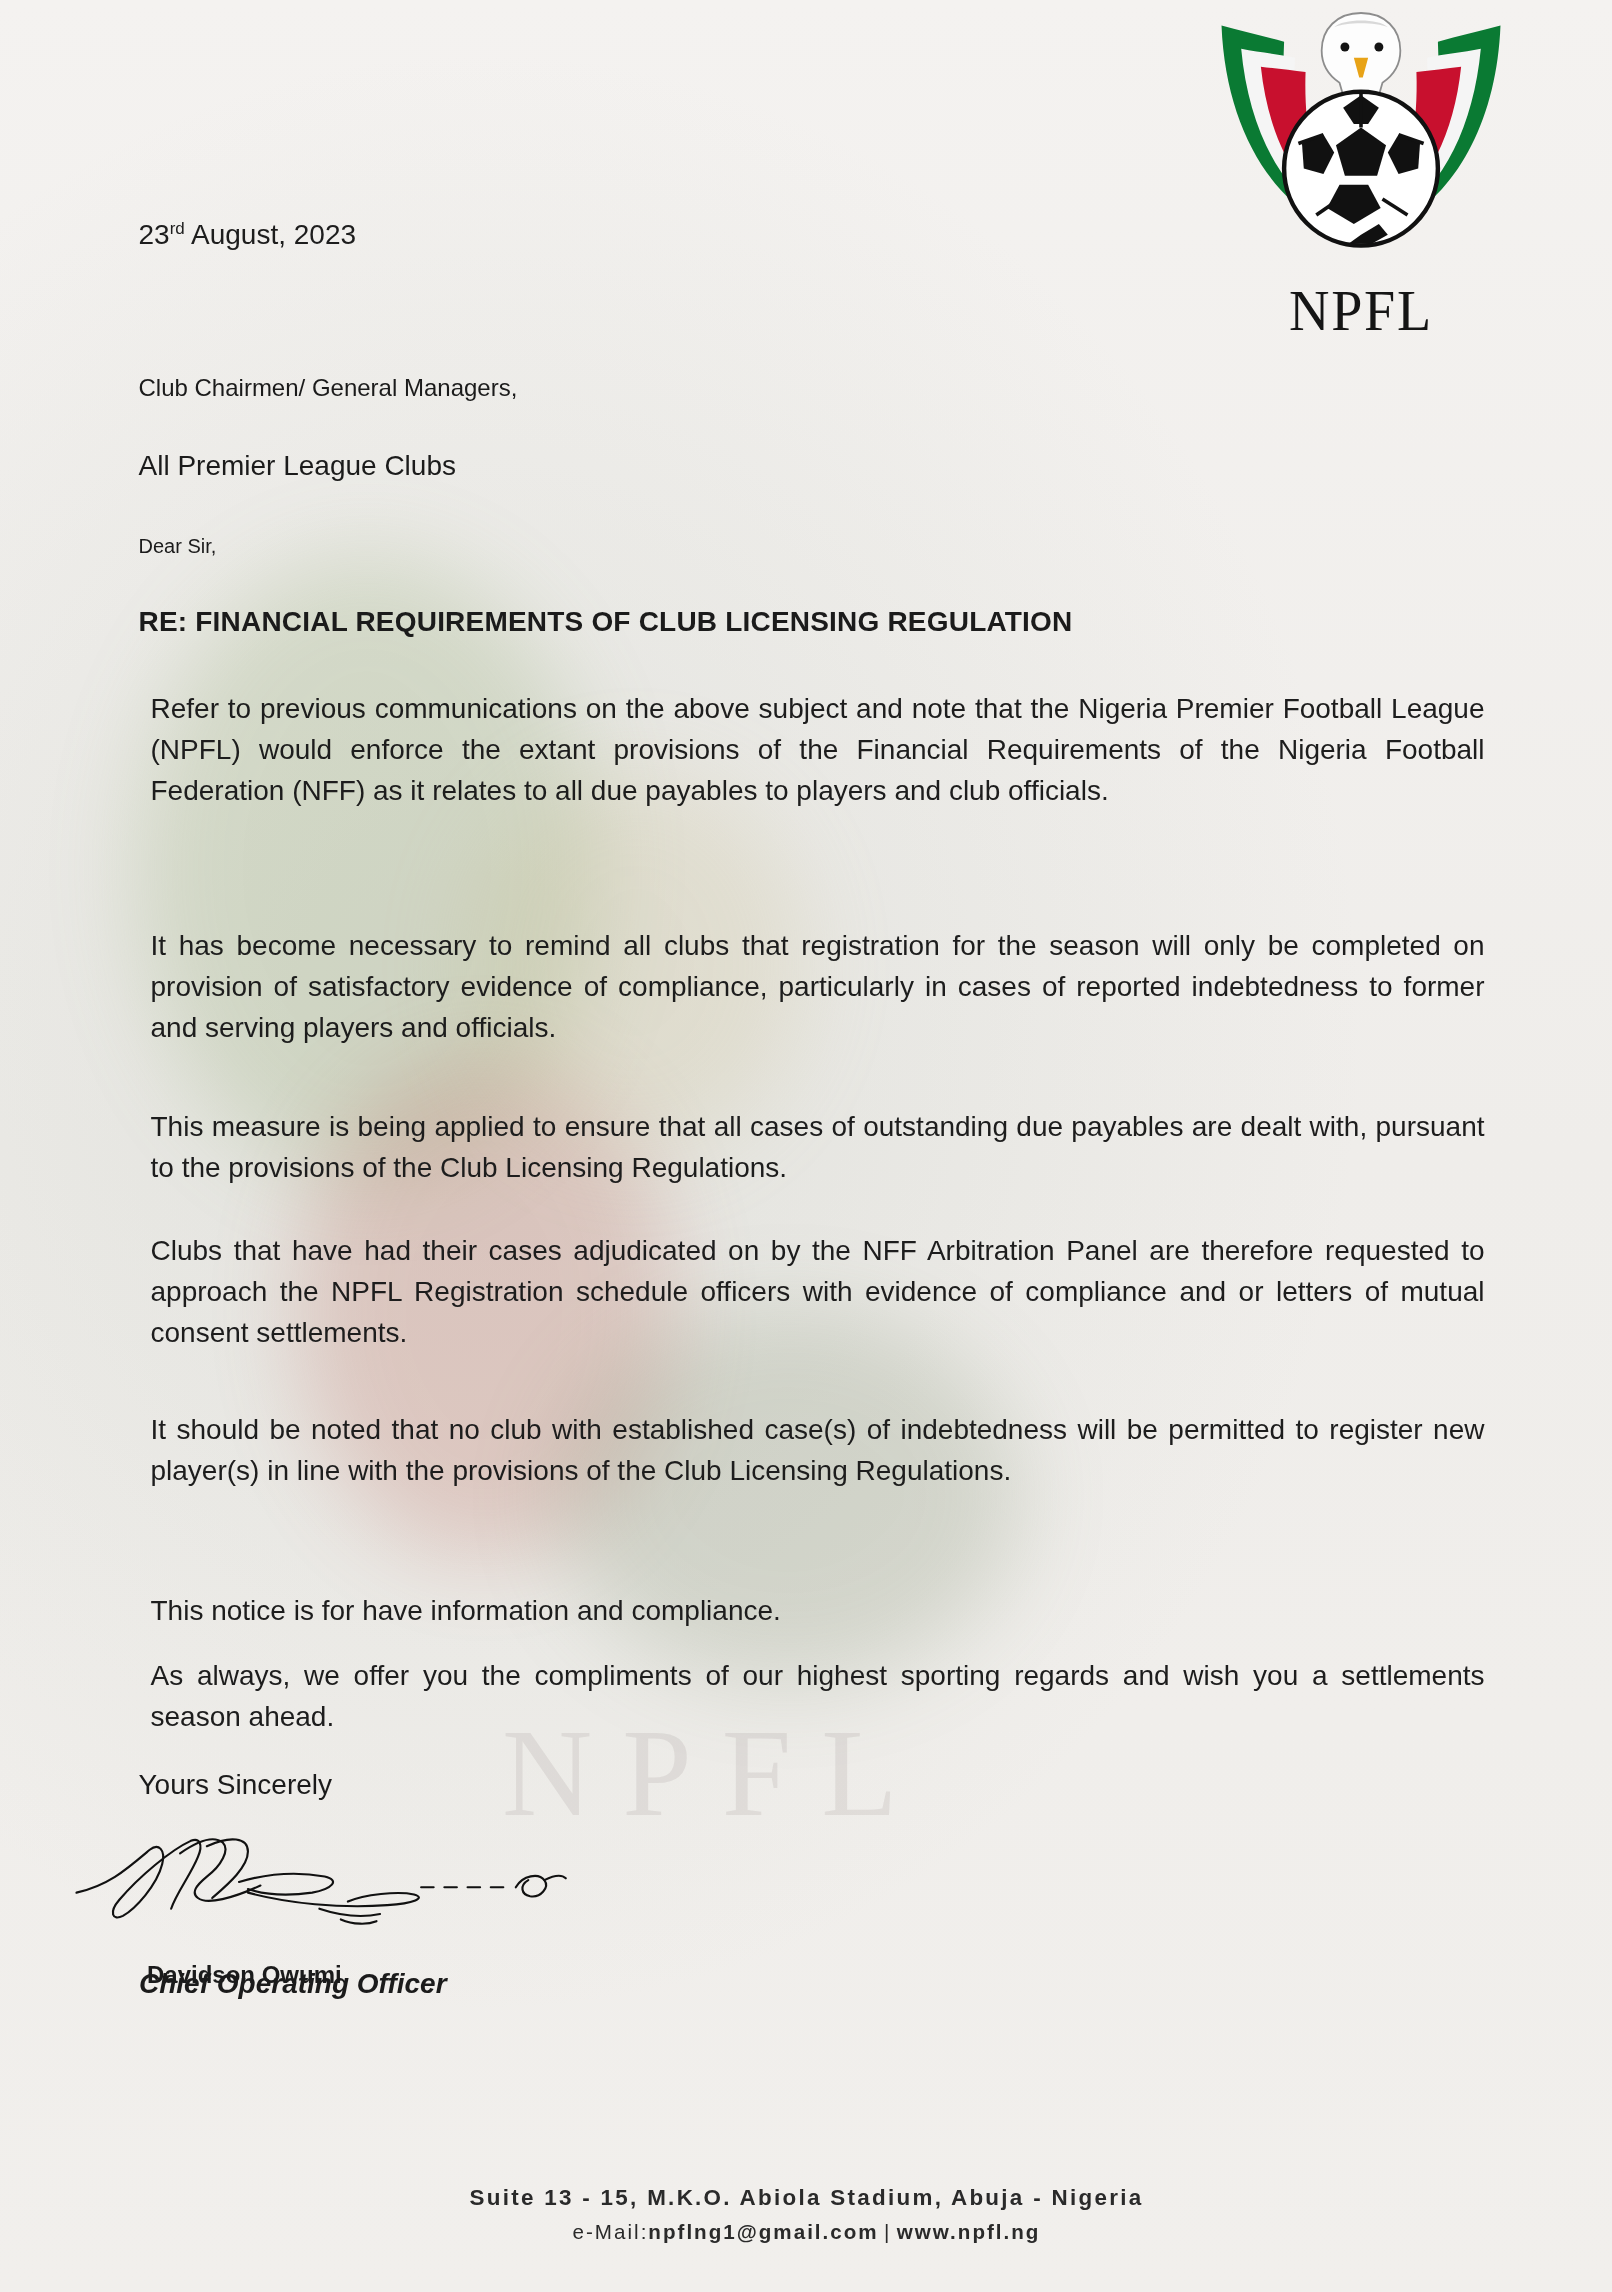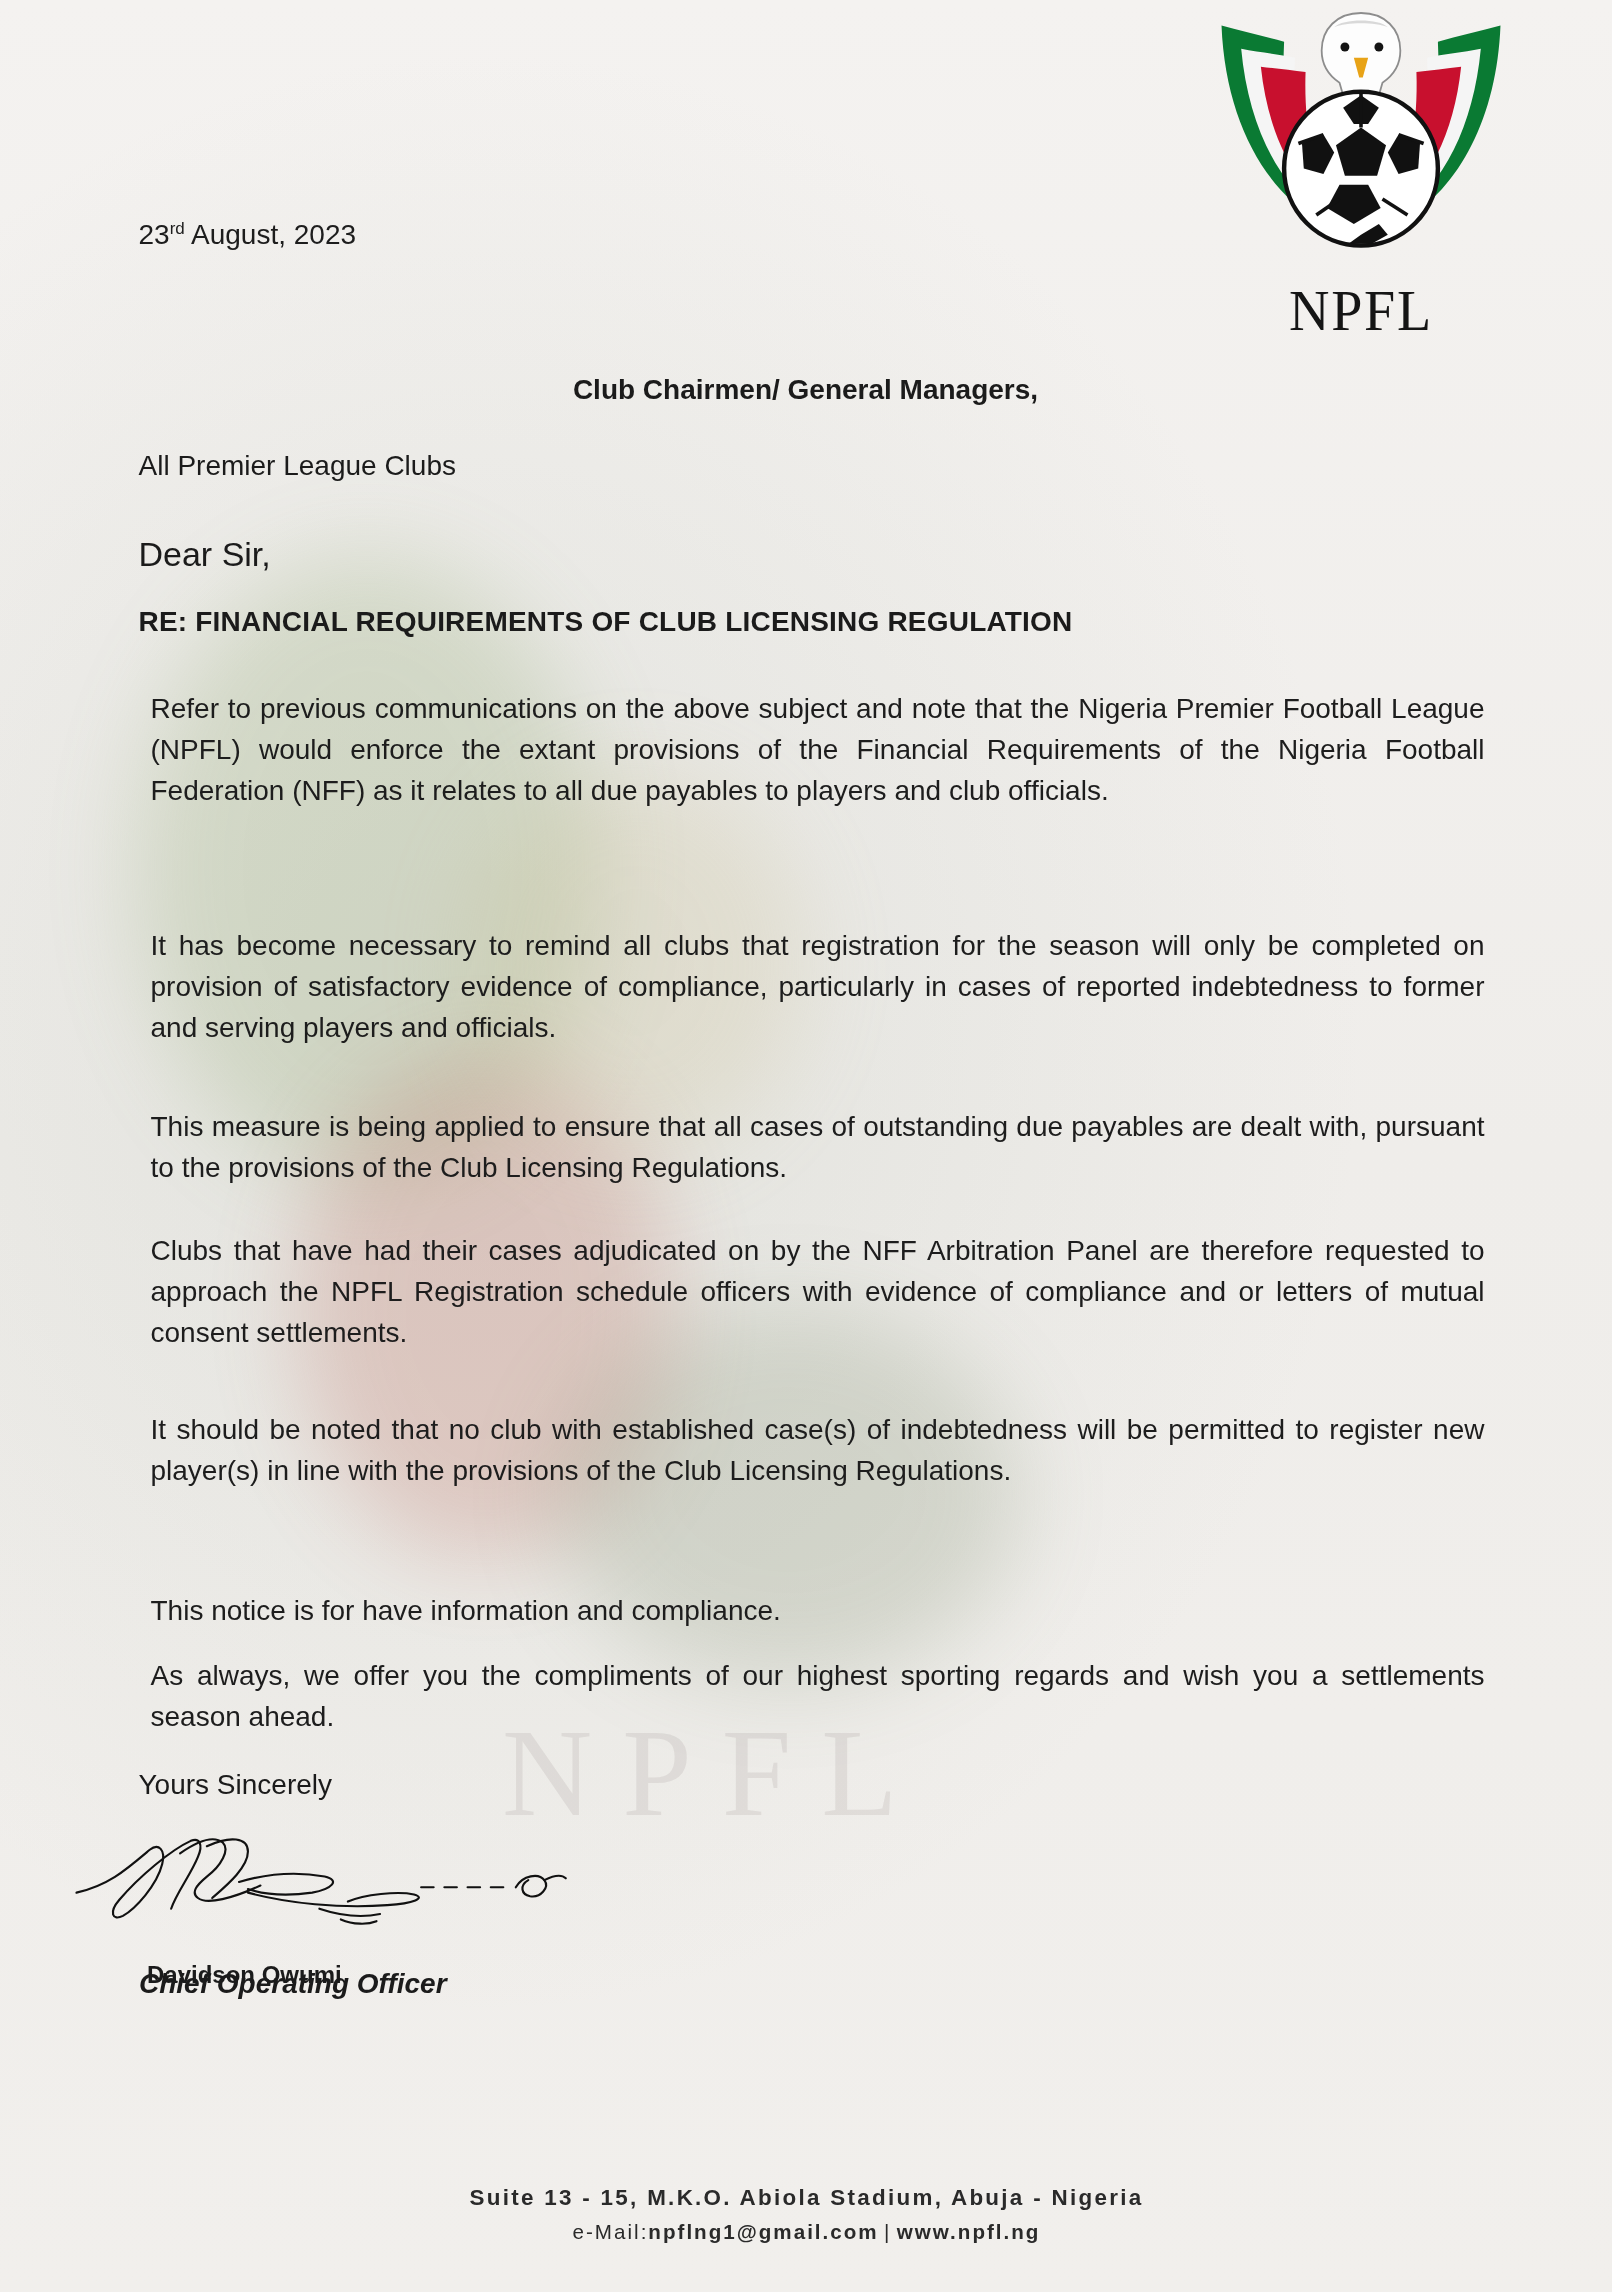--- a/index.html
+++ b/index.html
@@ -86,26 +86,25 @@
   .date sup { font-size: 17px; vertical-align: super; }
 
   .block {
     position: absolute;
     left: 4.5px;
     width: 1334px;
   }
 
   .salutation-1 {
     top: 374px;
-    font-size: 28px;
-    font-weight: bold;
-    text-align: center;
+    font-size: 24px;
+    font-weight: normal;
   }
   .salutation-2 { top: 450px; font-size: 28px; }
-  .salutation-3 { top: 535px; font-size: 34px; }
+  .salutation-3 { top: 535px; font-size: 20px; }
 
   .subject {
     top: 606px;
     font-size: 28px;
     font-weight: bold;
     letter-spacing: 0.2px;
   }
 
   p.para {
     font-size: 28px;

